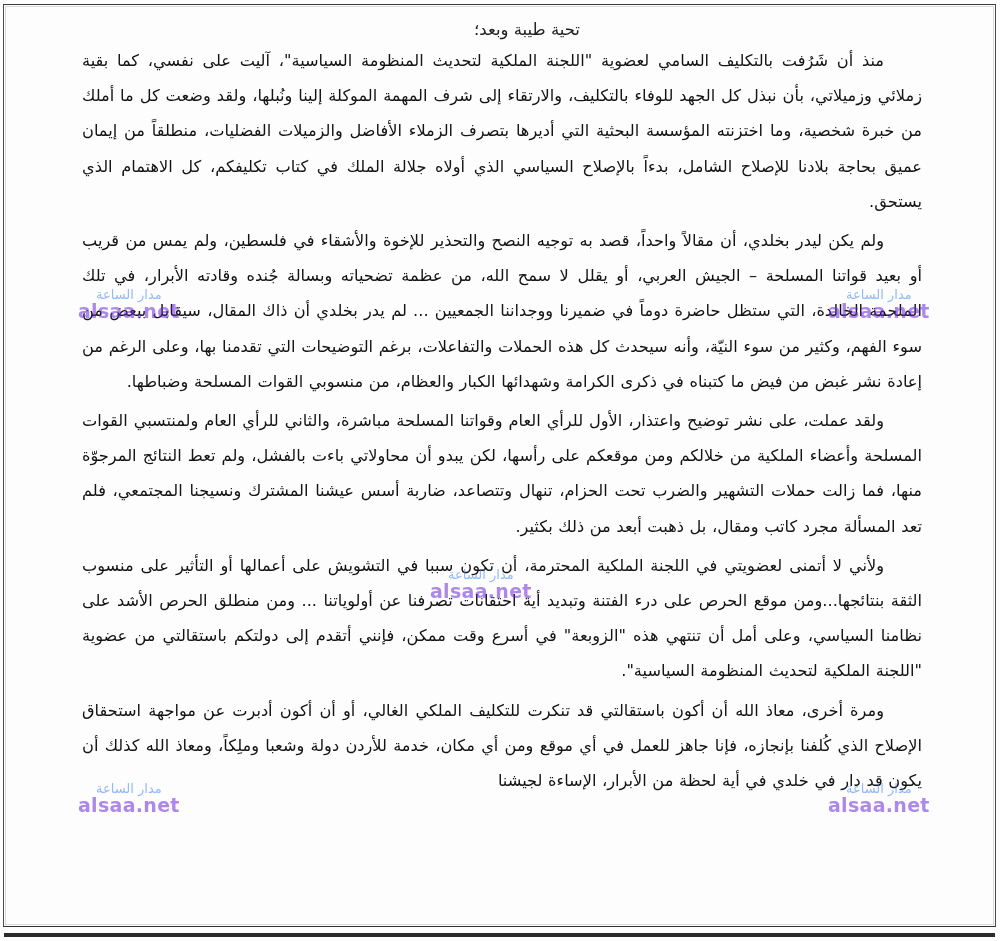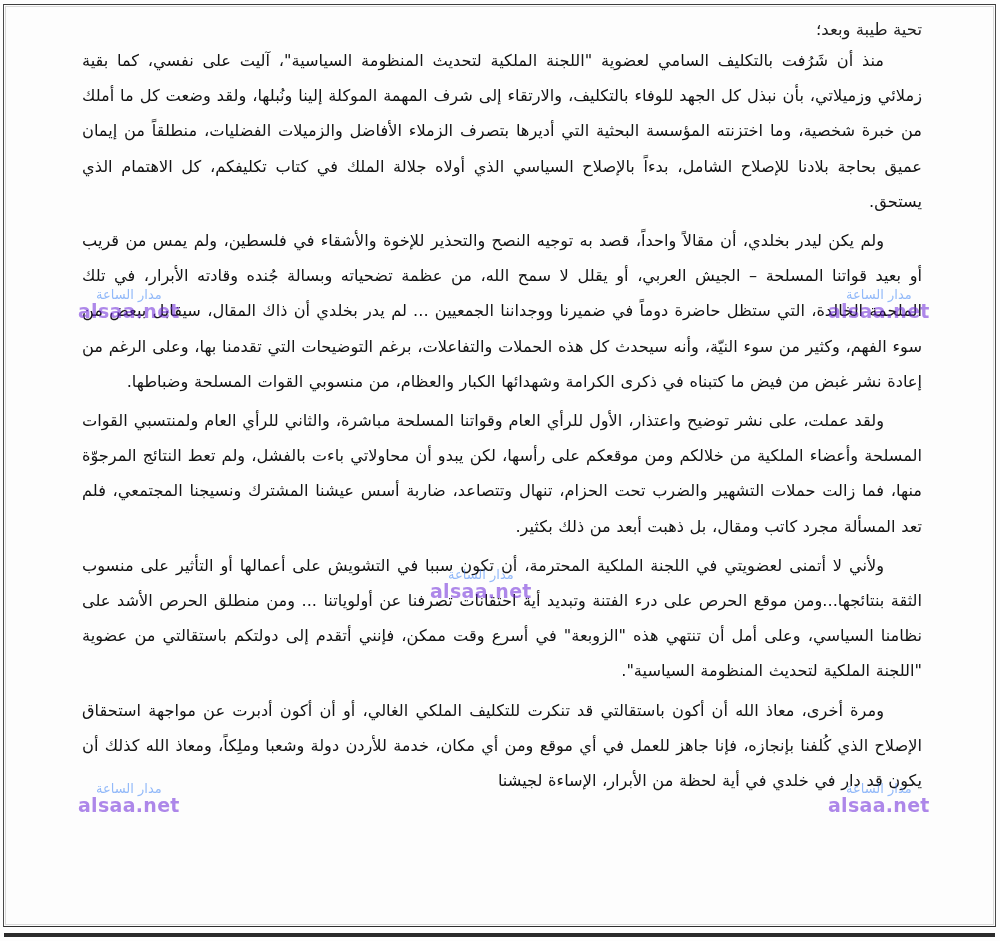--- a/index.html
+++ b/index.html
@@ -50,21 +50,21 @@
     width: 1000px;
     padding: 14px 78px 0 82px;
     box-sizing: border-box;
     direction: rtl;
     text-align: justify;
     z-index: 3;
   }
 
   .salutation {
     direction: rtl;
-    text-align: right;
+    text-align: center;
     font-family: "DejaVu Sans", sans-serif;
     font-size: 16.5px;
     color: #1d1d1d;
     margin: 6px 0 4px 0;
     padding-left: 50px;
     letter-spacing: 0.2px;
   }
 
   p.para {
     direction: rtl;

